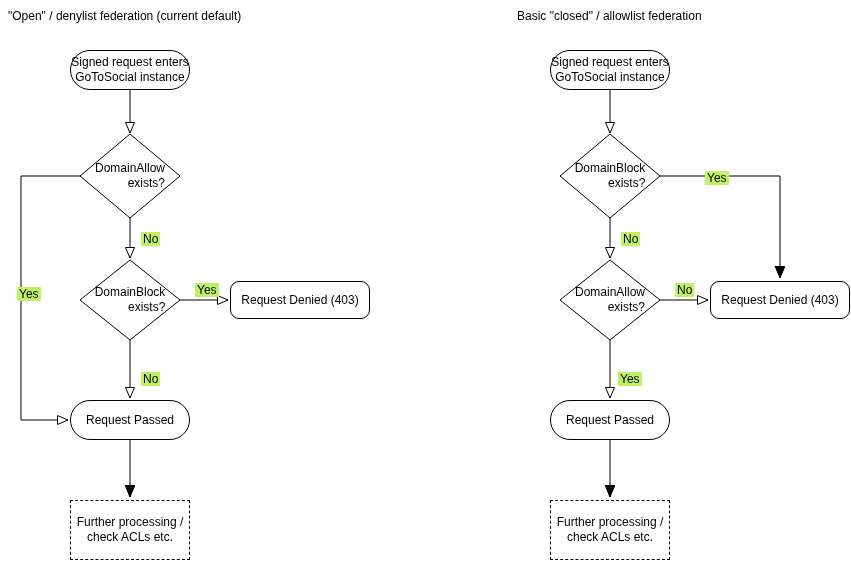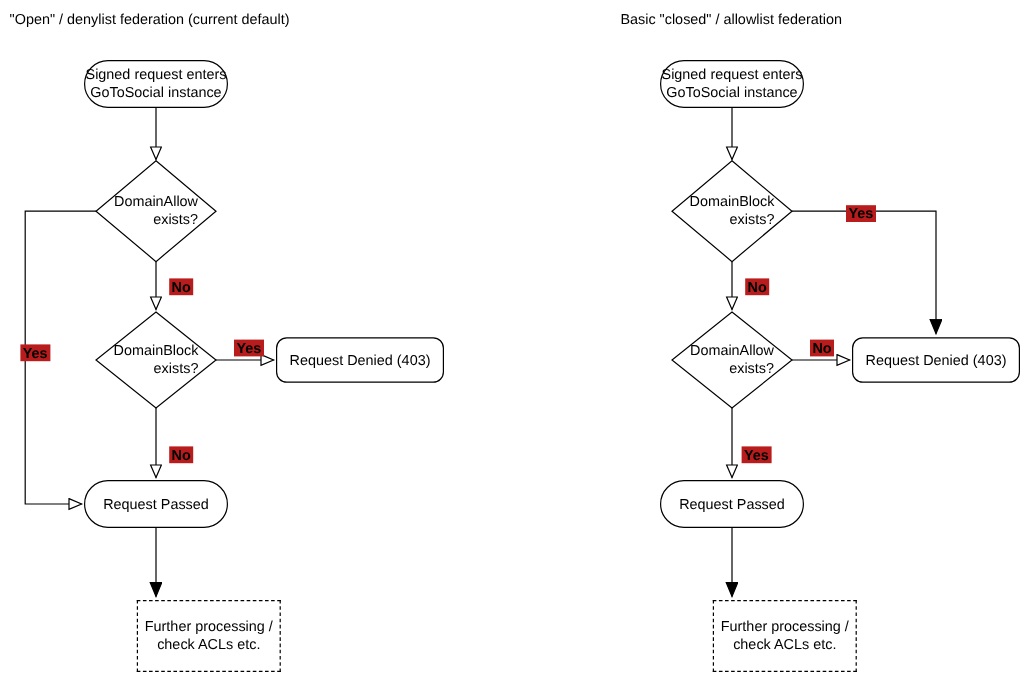--- a/index.html
+++ b/index.html
@@ -28,38 +28,37 @@
     display: flex;
     align-items: center;
     justify-content: center;
     text-align: center;
     white-space: pre;
     line-height: 15px;
     background: #ffffff;
     border: 1px solid #000000;
   }
   .rounded { border-radius: 20px; }
-  .dashed  { border-style: dashed; margin-left: 44px; }
+  .dashed  { border-style: dashed; }
   .diamond-label {
     position: absolute;
     box-sizing: border-box;
     display: flex;
     align-items: center;
     justify-content: center;
     text-align: right;
     white-space: pre;
     line-height: 15px;
   }
   .edge-label {
     position: absolute;
-    background: #b91c1c;
+    background: #bef264;
     padding: 0 2px;
     line-height: 14px;
     white-space: pre;
-    font-weight: bold;
   }
 </style>
 </head>
 <body>
 
 <div class="canvas">
 
   <svg class="edges-layer" width="851" height="561" viewBox="0 0 851 561">
     <defs>
       <marker id="arrow-open" markerUnits="userSpaceOnUse" markerWidth="14" markerHeight="12" refX="11" refY="5" orient="auto">

